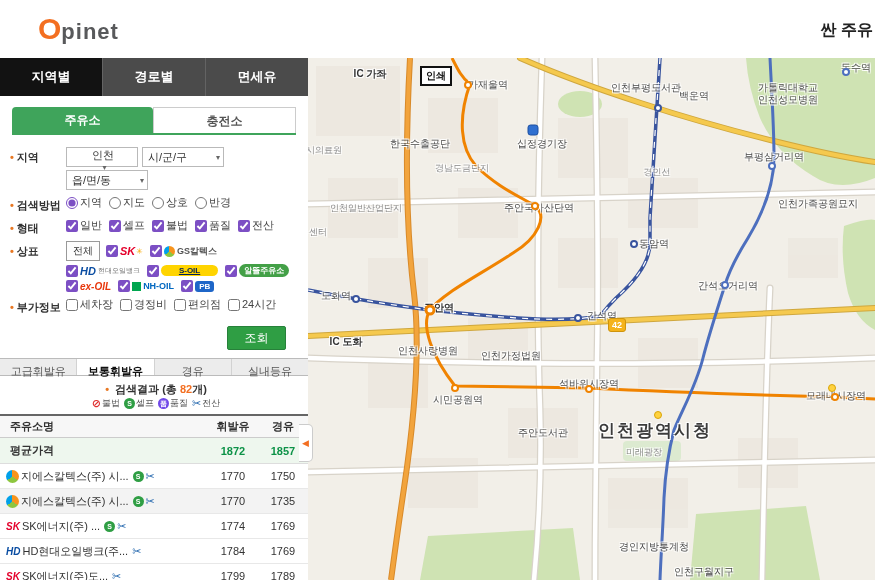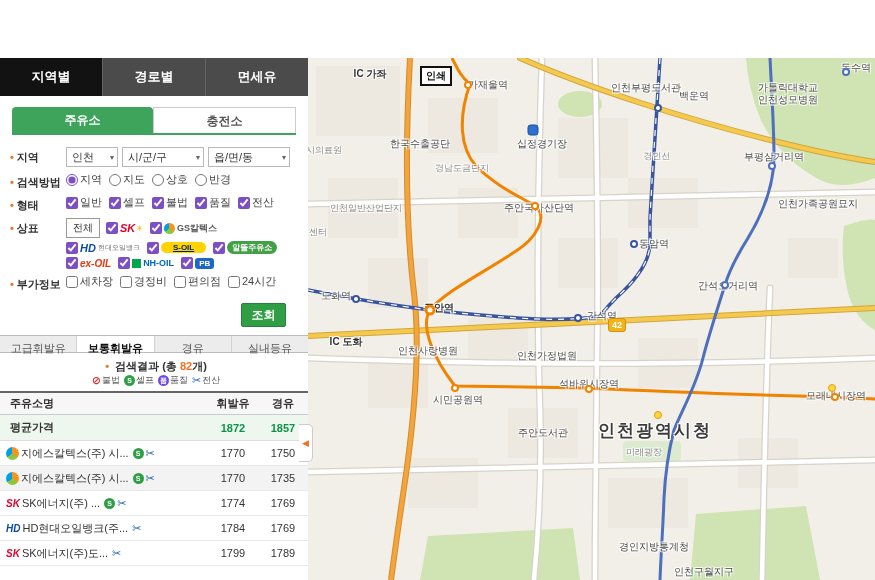--- a/index.html
+++ b/index.html
@@ -29,42 +29,42 @@
   .station-tab.inactive { background:#fff; color:#555; border:1px solid #ccc; border-bottom:none; }
 
   .form { padding:7px 8px 0 10px; }
   .form-row { display:flex; align-items:flex-start; margin:5px 0; }
   .form-label { flex:0 0 56px; font-size:11px; font-weight:bold; color:#333; padding-top:3px; }
   .form-label::before { content:"•"; color:#e87722; margin-right:3px; }
   .form-ctl { flex:1; display:flex; align-items:center; flex-wrap:wrap; row-gap:3px; }
   .select { display:inline-flex; align-items:center; justify-content:space-between; border:1px solid #b9b9b9;
     background:#fff; height:20px; font-size:11px; color:#333; padding:0 3px 0 5px; margin-right:4px; cursor:pointer; }
   .select .arr { font-size:8px; color:#666; margin-left:3px; font-style:normal; }
-  .sel-sido { width:52px; } .sel-gugun { width:82px; } .sel-dong { width:82px; }
+  .sel-sido { width:72px;flex-direction:column; } .sel-gugun { width:82px; } .sel-dong { width:82px; }
   .opt { display:inline-flex; align-items:center; margin-right:7px; font-size:11px; color:#444; cursor:pointer; white-space:nowrap; }
   .opt input { width:12px; height:12px; margin:0 2px 0 0; accent-color:#7c4fc4; }
   .btn-all { font-size:10px; border:1px solid #999; background:#fdfdfd; padding:2px 6px; margin-right:6px; cursor:pointer; color:#333; }
 
   .blogo { display:inline-flex; align-items:center; font-weight:bold; white-space:nowrap; }
   .blogo-sk { color:#e4002b; font-style:italic; font-size:11px; }
   .blogo-sk::after { content:"✳"; color:#f6a800; font-size:8px; margin-left:1px; }
   .blogo-gs { font-size:9px; color:#555; }
   .blogo-gs::before { content:""; width:11px; height:11px; border-radius:50%; margin-right:2px; display:inline-block;
     background:conic-gradient(#f7941d 0 35%, #8dc63f 35% 65%, #00a0e9 65% 100%); }
   .blogo-hd { color:#0a4da2; font-style:italic; font-size:11px; }
   .blogo-suffix { font-size:7px; color:#777; margin-left:2px; font-style:normal; font-weight:normal; }
-  .blogo-soil { background:#ffd400; color:#00205b; font-size:8px; padding:1px 12px; border-radius:8px;text-decoration:underline; }
+  .blogo-soil { background:#ffd400; color:#00205b; font-size:8px; padding:1px 18px; border-radius:8px;text-decoration:underline; }
   .blogo-altteul { background:#43a047; color:#fff; font-size:8px; padding:1px 5px; border-radius:8px; }
   .blogo-exoil { color:#e8380d; font-style:italic; font-size:10px; }
   .blogo-nhoil { font-size:9px; color:#0067c0; }
   .blogo-nhoil::before { content:""; width:9px; height:9px; background:#00a650; margin-right:2px; display:inline-block; }
   .blogo-pb { background:#1e66c8; color:#fff; font-size:8px; padding:1px 4px; border-radius:3px; }
 
   .submit-row { text-align:right; padding:6px 14px 8px 0; }
-  .btn-search { width:45px; height:24px; background:#2f9e44; color:#fff; font-weight:bold; font-size:12px;
+  .btn-search { width:59px; height:24px; background:#2f9e44; color:#fff; font-weight:normal; font-size:12px;
     border:1px solid #27813a; border-radius:2px; cursor:pointer; }
 
   
   .price-tabs { display:flex; border-top:1px solid #bbb; border-bottom:1px solid #bbb; }
   .price-tab { flex:1; height:16px; line-height:25px; text-align:center; font-size:11px; color:#555;
     background:#ececec; border-right:1px solid #d2d2d2; cursor:pointer; }
   .price-tab:last-child { border-right:none; }
   .price-tab.active { background:#fff; font-weight:bold; color:#111; }
 
   .result-bar { display:flex; justify-content:space-between; align-items:center; padding:6px 6px 4px 10px;flex-direction:column; }
@@ -126,20 +126,26 @@
   .map-print { position:absolute; left:112px; top:8px; background:#fff; border:2px solid #111; color:#111;
     font-size:10px; font-weight:bold; padding:1px 4px; cursor:pointer; }
   .route-badge { position:absolute; left:300px; top:260px; background:#f5b31a; border:1px solid #cf940c; color:#fff;
     font-size:9px; font-weight:bold; border-radius:3px; padding:0 3px; line-height:12px; }
 </style>
 </head>
 <body>
 
 <div class="app">
 
+  <div class="header">
+    <div class="logo">
+      <span class="logo-o">O</span><span class="logo-rest">pinet</span>
+    </div>
+    <div class="header-right">싼 주유</div>
+  </div>
 
   <div class="nav" id="navTabs">
       <div class="nav-tab active">지역별</div>
       <div class="nav-tab">경로별</div>
       <div class="nav-tab">면세유</div>
     </div>
 
   <div class="left-panel">
     <div class="station-tabs" id="stationTabs">
         <div class="station-tab active">주유소</div>
@@ -436,34 +442,34 @@
         <div class="map-label" style="left: 180px; top: 27px;">가재울역</div>
         <div class="map-label" style="left: 548px; top: 10px;">동수역</div>
         <div class="map-label" style="left: 338px; top: 30px;">인천부평도서관</div>
         <div class="map-label" style="left: 386px; top: 38px;">백운역</div>
         <div class="map-label" style="left: 480px; top: 30px;">가톨릭대학교</div>
         <div class="map-label" style="left: 480px; top: 42px;">인천성모병원</div>
         <div class="map-label" style="left: 234px; top: 86px;">십정경기장</div>
         <div class="map-label" style="left: 112px; top: 86px;">한국수출공단</div>
         <div class="map-label lbl-sm" style="left: 106px; top: 110px; margin-left: 48px;">경남도금단지</div>
         <div class="map-label lbl-sm" style="left: 16px; top: 92px;">시의료원</div>
-        <div class="map-label lbl-sm" style="left: 349px; top: 98px;">경인선</div>
+        <div class="map-label lbl-sm" style="left: 349px; top: 114px;">경인선</div>
         <div class="map-label" style="left: 466px; top: 99px;">부평삼거리역</div>
         <div class="map-label" style="left: 510px; top: 146px;">인천가족공원묘지</div>
         <div class="map-label lbl-sm" style="left: 58px; top: 150px;">인천일반산업단지</div>
         <div class="map-label" style="left: 231px; top: 150px;">주안국가산단역</div>
         <div class="map-label" style="left: 346px; top: 186px;">동암역</div>
         <div class="map-label lbl-sm" style="left: 10px; top: 174px;">센터</div>
         <div class="map-label" style="left: 420px; top: 228px;">간석오거리역</div>
         <div class="map-label" style="left: 28px; top: 238px;">도화역</div>
         <div class="map-label lbl-bold" style="left: 131px; top: 250px;">주안역</div>
         <div class="map-label" style="left: 294px; top: 258px;">간석역</div>
         <div class="map-label lbl-bold" style="left: 38px; top: 284px;">IC 도화</div>
         <div class="map-label" style="left: 120px; top: 293px;">인천사랑병원</div>
-        <div class="map-label" style="left: 203px; top: 298px; margin-left: 36px;">인천가정법원</div>
+        <div class="map-label" style="left: 203px; top: 298px;">인천가정법원</div>
         <div class="map-label" style="left: 150px; top: 342px; text-align: right;">시민공원역</div>
         <div class="map-label" style="left: 281px; top: 326px;">석바위시장역</div>
         <div class="map-label" style="left: 528px; top: 338px;">모래내시장역</div>
         <div class="map-label" style="left: 235px; top: 375px;">주안도서관</div>
         <div class="map-label lbl-big" style="left: 347px; top: 372px;">인천광역시청</div>
         <div class="map-label lbl-sm" style="left: 336px; top: 394px;">미래광장</div>
         <div class="map-label" style="left: 346px; top: 489px;">경인지방통계청</div>
         <div class="map-label" style="left: 396px; top: 514px;">인천구월지구</div>
         <div class="st-dot" style="left: 160px; top: 27px; border-color: rgb(240, 131, 0);"></div>
         <div class="st-dot" style="left: 227px; top: 148px; border-color: rgb(240, 131, 0);"></div>

